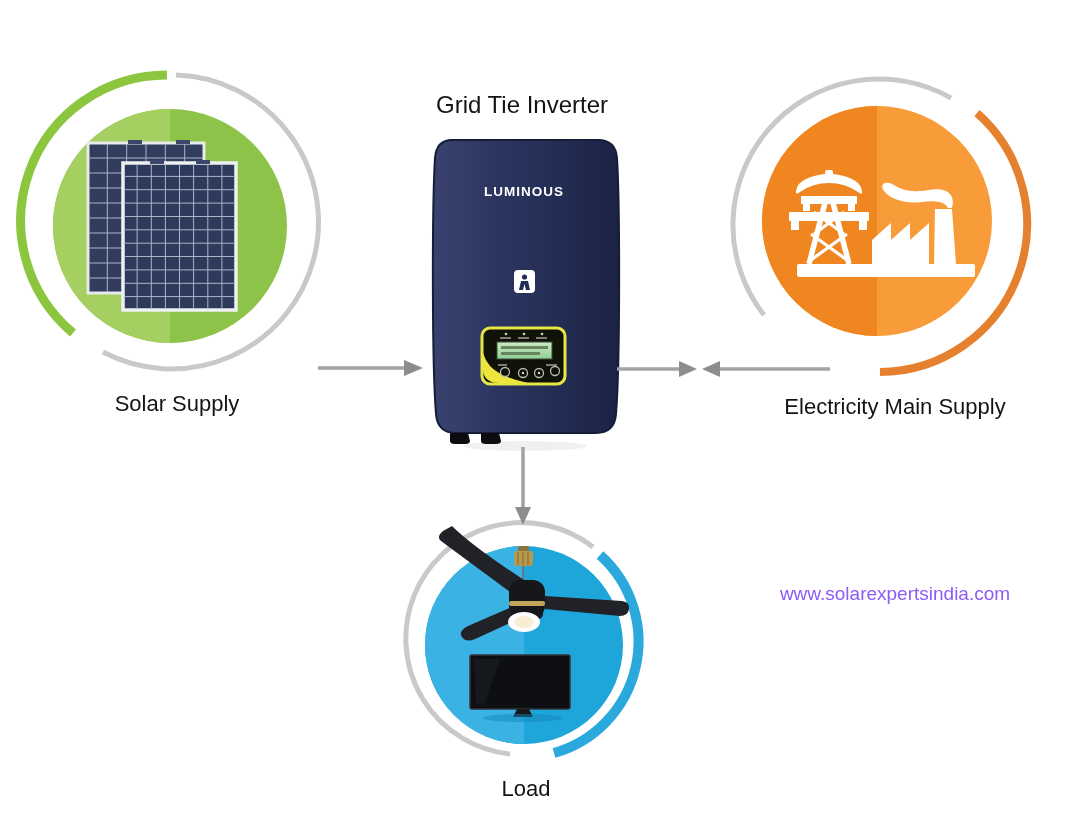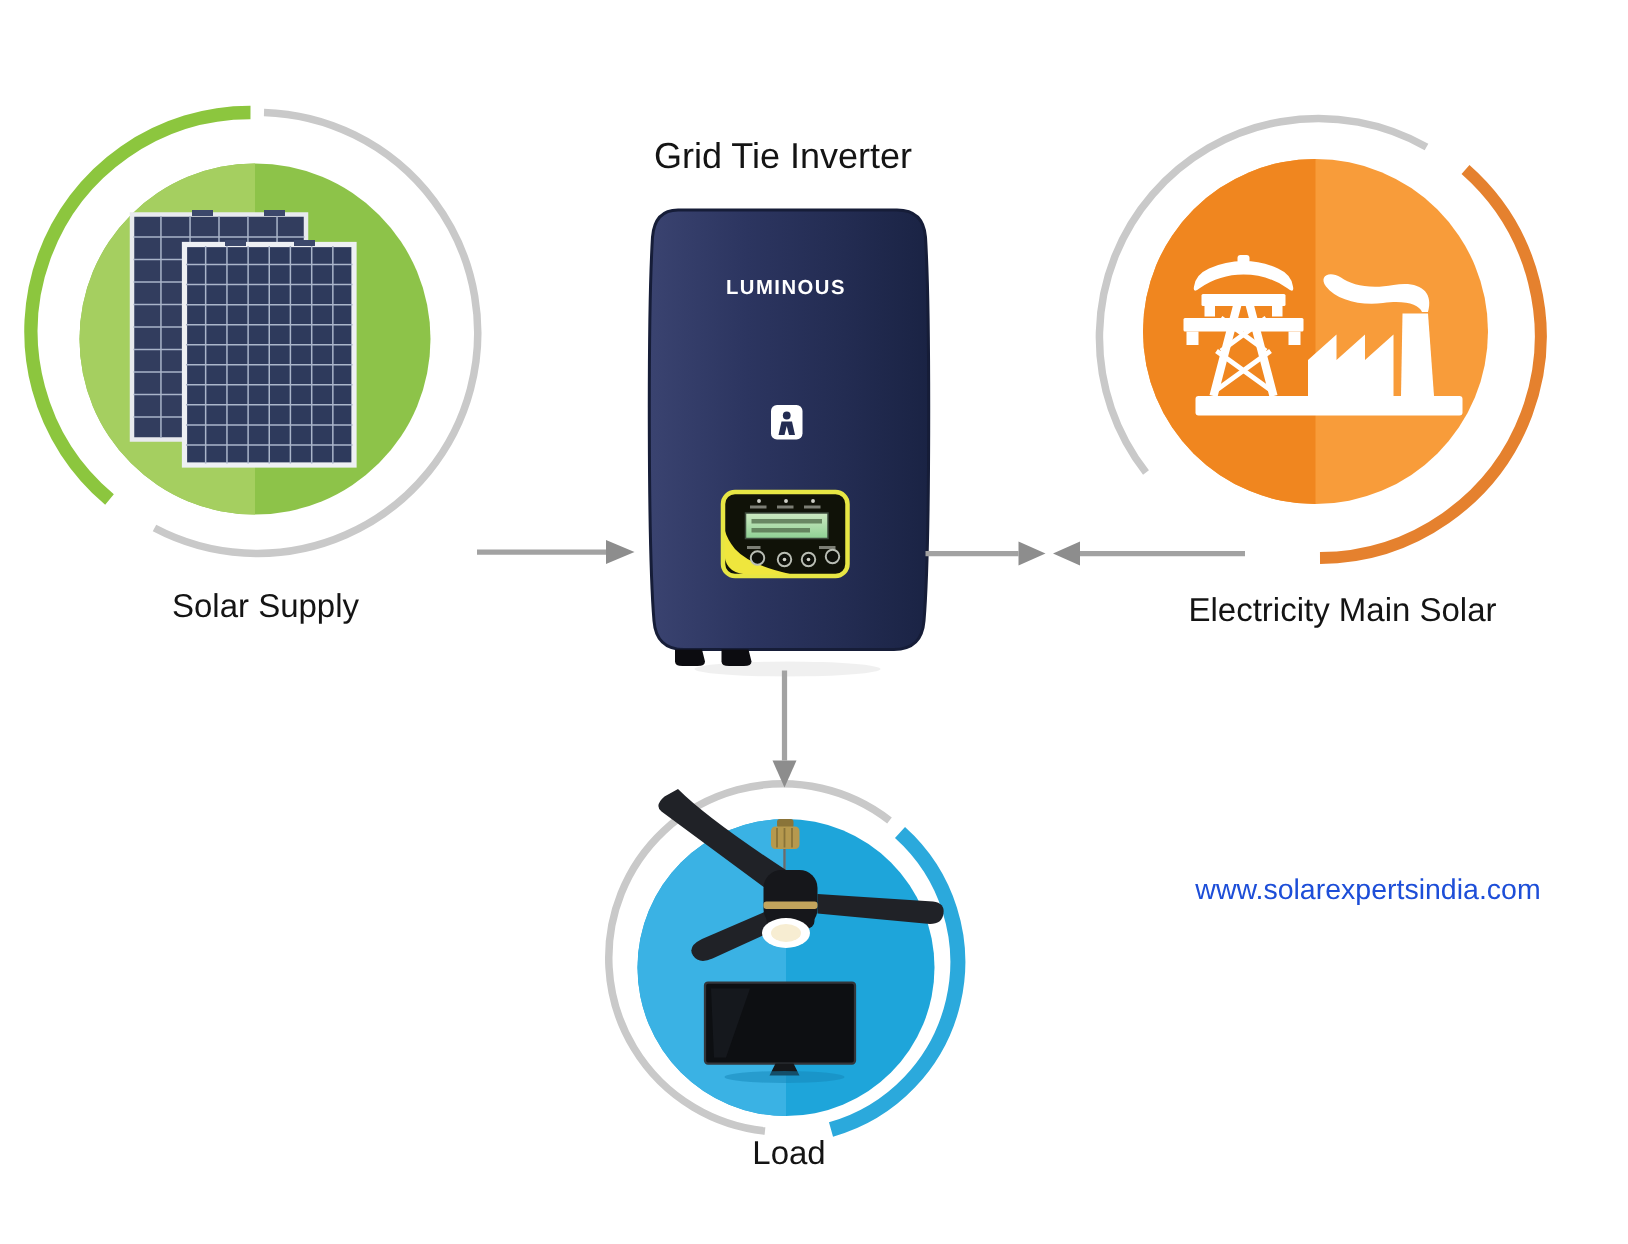--- a/index.html
+++ b/index.html
@@ -3,22 +3,22 @@
 <meta charset="utf-8">
 <style>
   html,body{margin:0;padding:0;background:#fff;}
   .canvas{position:relative;width:1085px;height:829px;background:#ffffff;
           font-family:"Liberation Sans",sans-serif;overflow:hidden;}
   .canvas svg{position:absolute;left:0;top:0;}
   .label{position:absolute;transform:translateX(-50%);color:#141414;
          font-size:22px;white-space:nowrap;}
   .title{position:absolute;transform:translateX(-50%);color:#141414;
          font-size:24px;white-space:nowrap;}
-  .website{position:absolute;transform:translateX(-50%);color:#1d4ed8;
-           font-size:19px;white-space:nowrap;margin-left:17px;}
+  .website{position:absolute;transform:translateX(-50%);color:#8b5cf6;
+           font-size:19px;white-space:nowrap;}
 </style>
 </head>
 <body>
 
 <div class="canvas">
 
 <svg width="1085" height="829" viewBox="0 0 1085 829">
   <defs>
     <linearGradient id="invGrad" x1="0" y1="0" x2="1" y2="0">
       <stop offset="0" stop-color="#3a4370"></stop>
@@ -167,17 +167,17 @@
     </g>
     <g>
       <line x1="523" y1="447" x2="523" y2="507"></line>
       <polygon points="523,525 515,507 531,507" stroke="none"></polygon>
     </g>
   </g>
 </svg>
 
 <div class="title" style="left:522px;top:91px;">Grid Tie Inverter</div>
 <div class="label" style="left:177px;top:391px;">Solar Supply</div>
-<div class="label" style="left:895px;top:394px;">Electricity Main Solar</div>
-<div class="label" style="left:526px;top:756px;">Load</div>
+<div class="label" style="left:895px;top:394px;">Electricity Main Supply</div>
+<div class="label" style="left:526px;top:776px;">Load</div>
 <div class="website" style="left:895px;top:583px;">www.solarexpertsindia.com</div>
 
 </div>
 
 </body></html>

